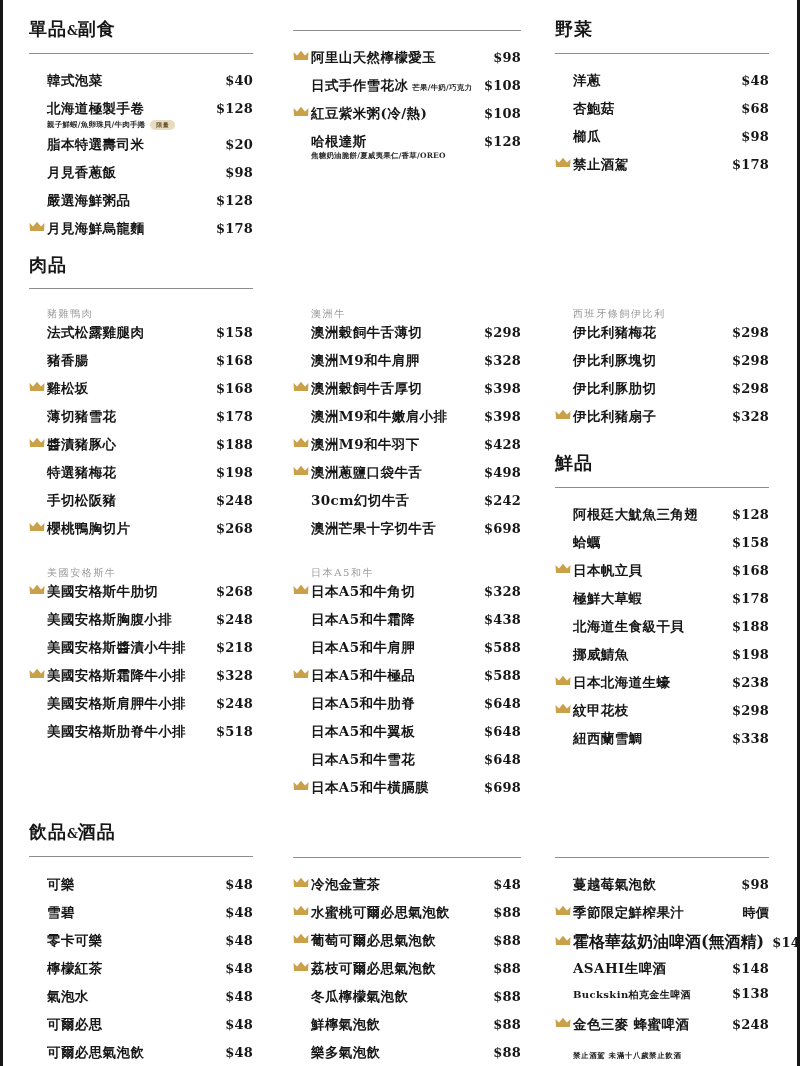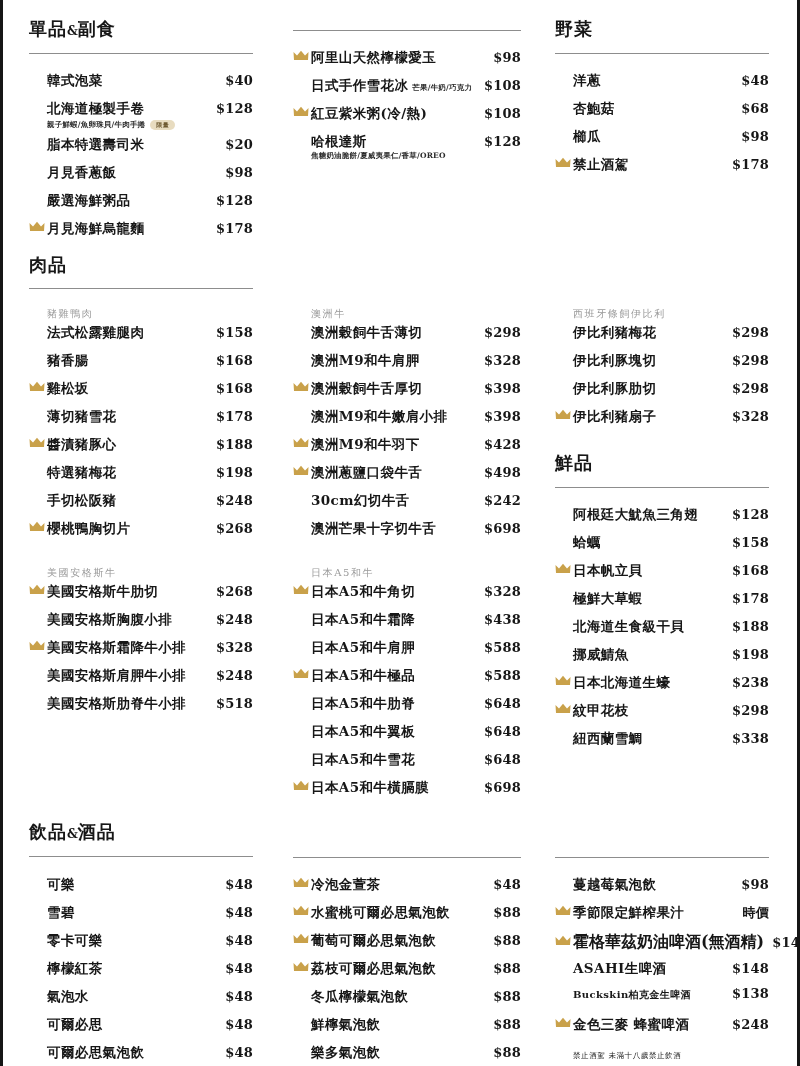--- a/index.html
+++ b/index.html
@@ -143,21 +143,21 @@
     letter-spacing: 0.5px;
     line-height: 1.4;
     white-space: nowrap;
   }
   .note {
     font-size: 7.5px;
     color: #202020;
     letter-spacing: 0.6px;
     margin: -4px 0 0 18px;
     white-space: nowrap;
-    font-weight: normal;
+    font-weight: bold;
   }
   .gap-18 { height: 18px; }
   .gap-22 { height: 22px; }
   .gap-8  { height: 8px; }
   .gap-4  { height: 4px; }
   .top-pad { padding-top: 18px; }
 </style>
 </head>
 <body>
 
@@ -439,20 +439,29 @@
         <div class="item">
             <span class="crown empty">
               <svg width="16" height="11" viewBox="0 0 16 11">
                 <path d="M1 10 L0.5 2 L4 5.5 L8 0.8 L12 5.5 L15.5 2 L15 10 Z" fill="#c9a14a"></path>
               </svg>
             </span>
             <span class="nm">美國安格斯胸腹小排</span>
             <span class="price">$248</span>
           </div>
         <div class="item">
+            <span class="crown empty">
+              <svg width="16" height="11" viewBox="0 0 16 11">
+                <path d="M1 10 L0.5 2 L4 5.5 L8 0.8 L12 5.5 L15.5 2 L15 10 Z" fill="#c9a14a"></path>
+              </svg>
+            </span>
+            <span class="nm">美國安格斯醬漬小牛排</span>
+            <span class="price">$218</span>
+          </div>
+        <div class="item">
             <span class="crown">
               <svg width="16" height="11" viewBox="0 0 16 11">
                 <path d="M1 10 L0.5 2 L4 5.5 L8 0.8 L12 5.5 L15.5 2 L15 10 Z" fill="#c9a14a"></path>
               </svg>
             </span>
             <span class="nm">美國安格斯霜降牛小排</span>
             <span class="price">$328</span>
           </div>
         <div class="item">
             <span class="crown empty">

